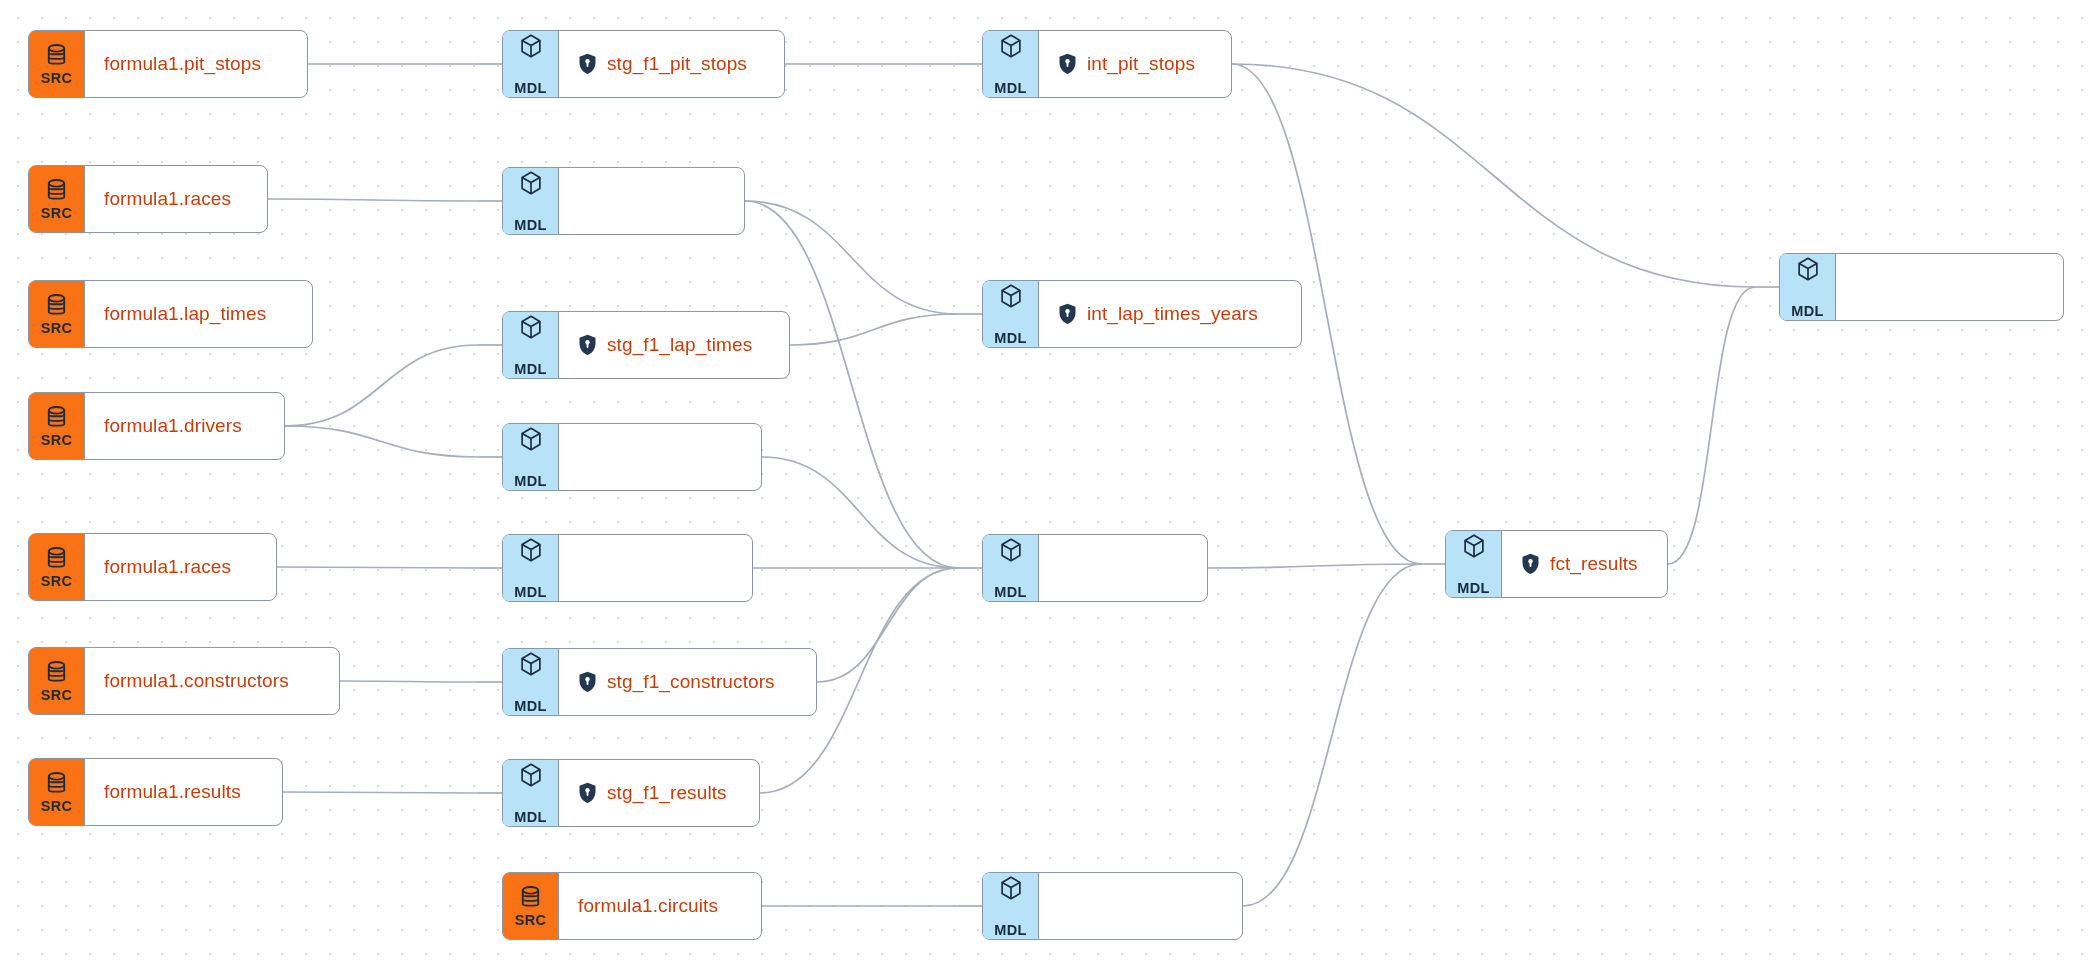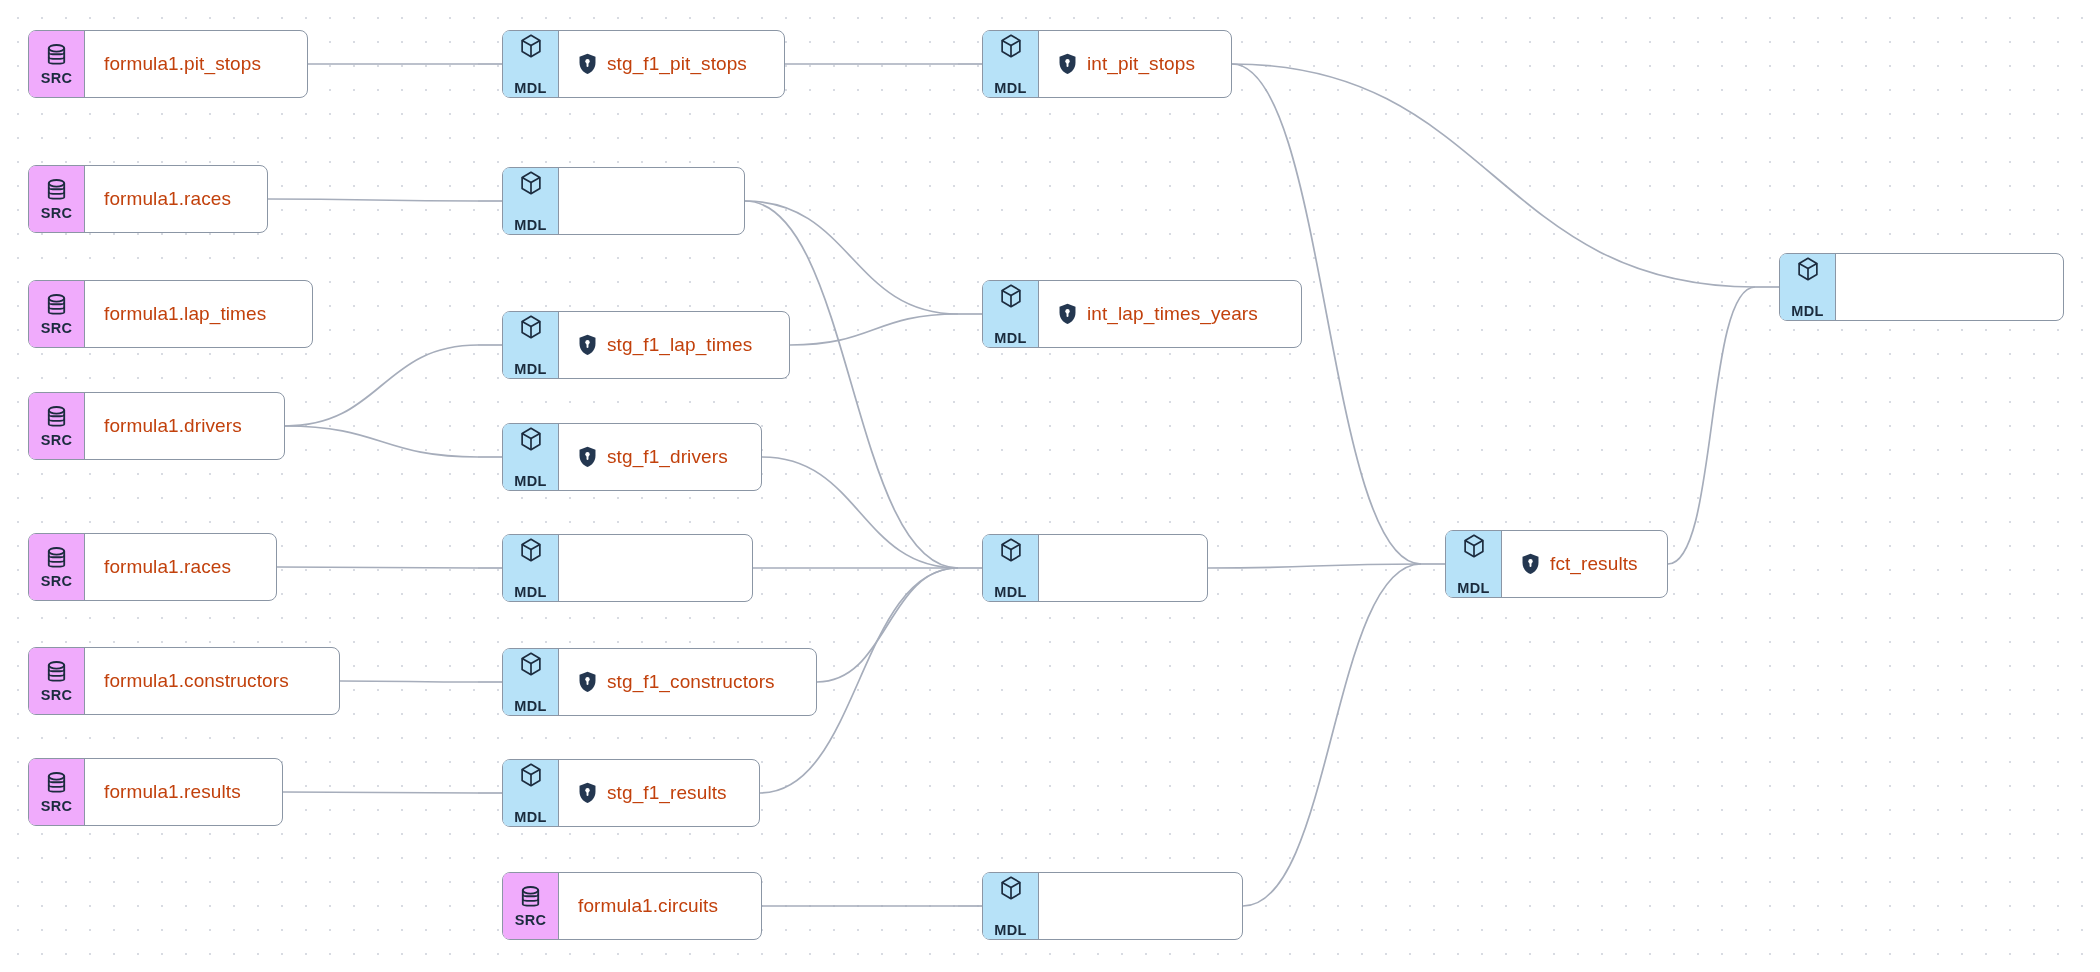--- a/index.html
+++ b/index.html
@@ -31,21 +31,21 @@
     width:55px;
     flex:0 0 55px;
     border-right:1.5px solid #8b96a5;
     border-radius:6px 0 0 6px;
     display:flex;
     flex-direction:column;
     align-items:center;
     justify-content:center;
     gap:1px;
   }
-  .node.source .type-cell{background:#f0abfc;}
+  .node.source .type-cell{background:#f97316;}
   .node.model  .type-cell{background:#b7e2f8;gap:20px;}
   .type-badge{
     font-size:14.5px;
     font-weight:600;
     letter-spacing:0.3px;
     color:#1a2b3d;
     line-height:1;
     margin-top:1px;
   }
   .glyph{display:block;line-height:0;}
@@ -263,28 +263,20 @@
     </div>
     <div class="node model" style="left: 502px; top: 423px; width: 260px;">
       <div class="type-cell">
         <span class="glyph"><svg width="28" height="28" viewBox="0 0 30 30" fill="none" stroke="#1c2b3e" stroke-width="1.8" stroke-linejoin="round">
     <path d="M15 3.5 L24.5 9 L15 14.5 L5.5 9 Z"></path>
     <path d="M5.5 9 V 21 L15 26.5 L24.5 21 V 9"></path>
     <path d="M15 14.5 V 26.5"></path>
   </svg></span>
         <span class="type-badge">MDL</span>
       </div>
-      <div class="label-cell">
-        <span class="shield"><svg width="19" height="22" viewBox="0 0 20 23">
-    <path d="M10 0.8 L18.4 3.8 V 10 C18.4 16.3 14.7 20.3 10 22 C5.3 20.3 1.6 16.3 1.6 10 V 3.8 Z" fill="#243750"></path>
-    <circle cx="10" cy="8.6" r="2.3" fill="#ffffff"></circle>
-    <rect x="9" y="9.6" width="2" height="5" rx="1" fill="#ffffff"></rect>
-  </svg></span>
-        <span class="label-text">stg_f1_drivers</span>
-      </div>
     </div>
     <div class="node model" style="left: 502px; top: 534px; width: 251px;">
       <div class="type-cell">
         <span class="glyph"><svg width="28" height="28" viewBox="0 0 30 30" fill="none" stroke="#1c2b3e" stroke-width="1.8" stroke-linejoin="round">
     <path d="M15 3.5 L24.5 9 L15 14.5 L5.5 9 Z"></path>
     <path d="M5.5 9 V 21 L15 26.5 L24.5 21 V 9"></path>
     <path d="M15 14.5 V 26.5"></path>
   </svg></span>
         <span class="type-badge">MDL</span>
       </div>

